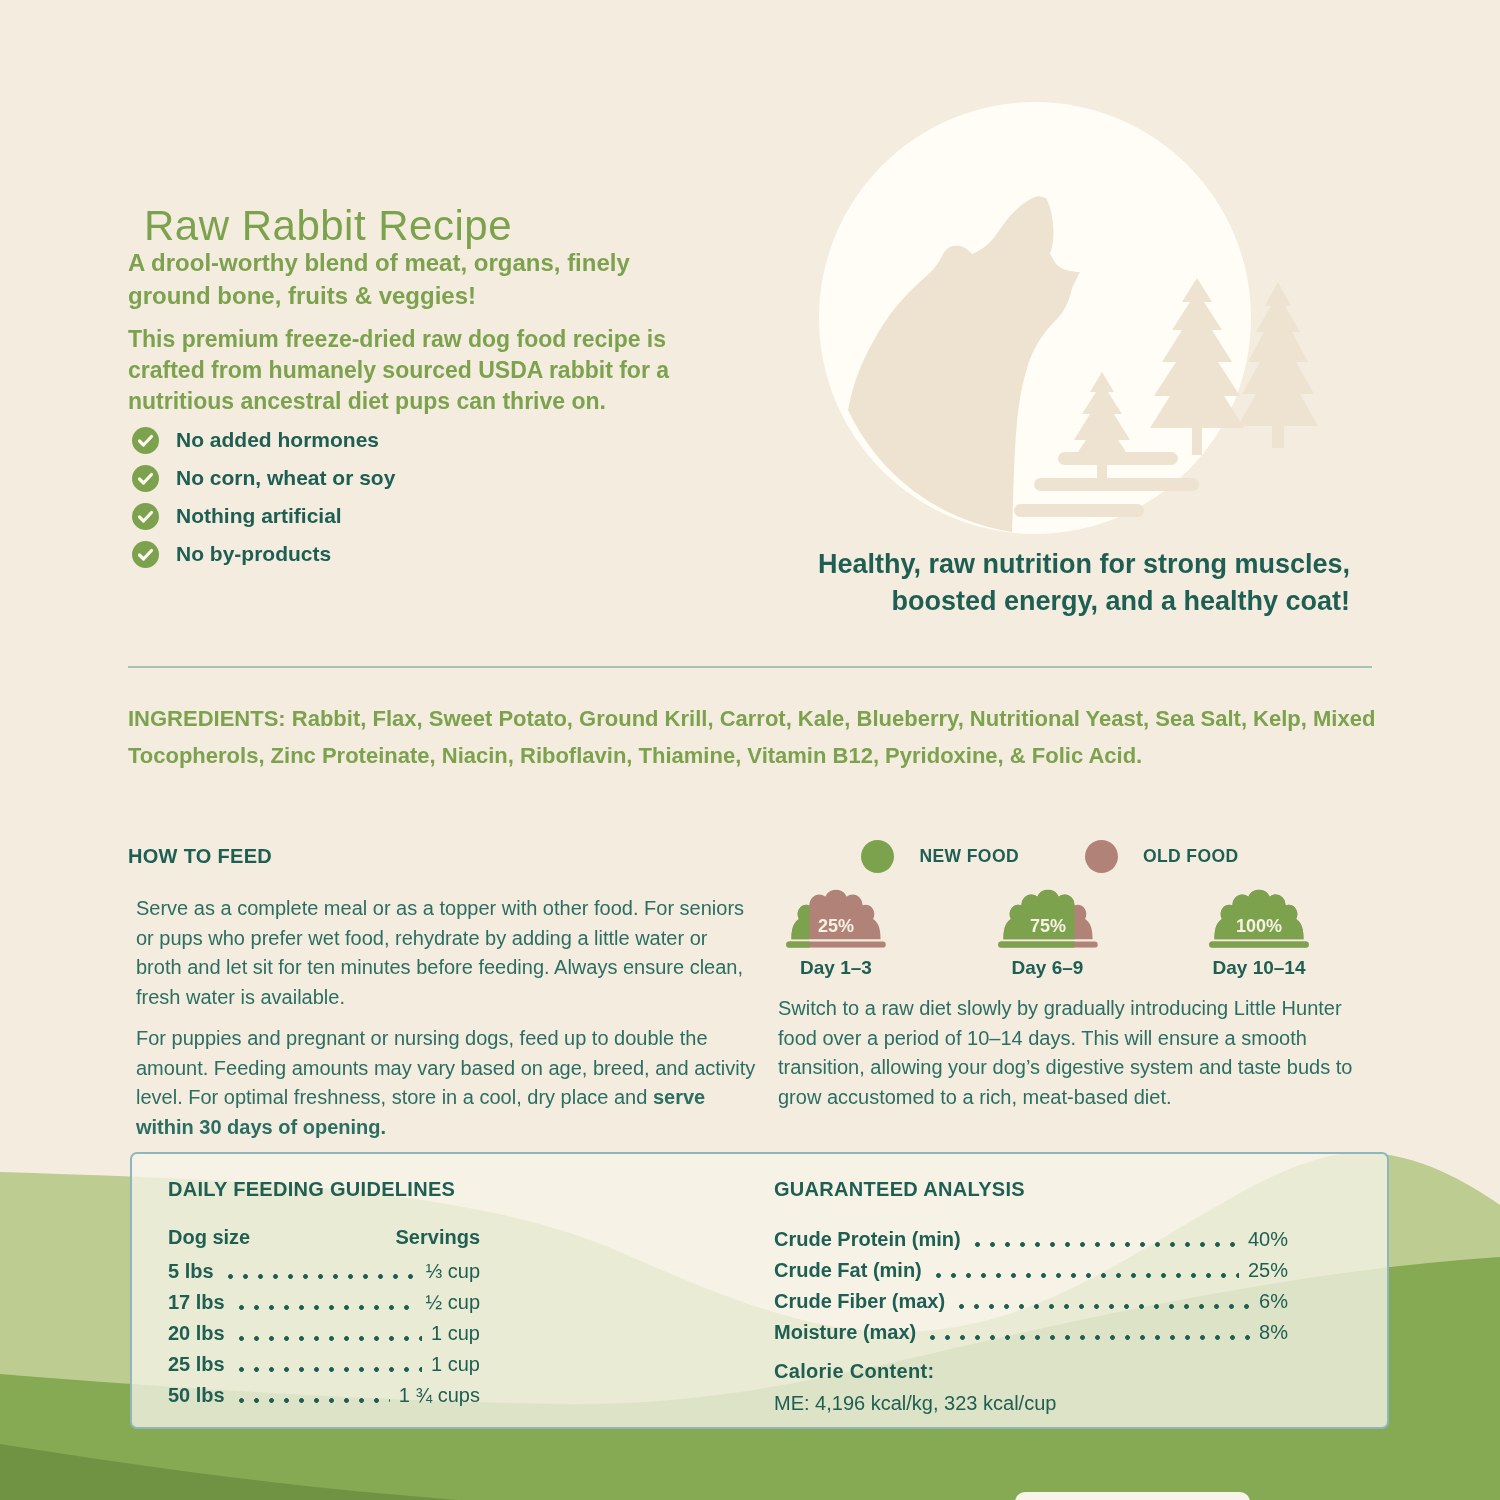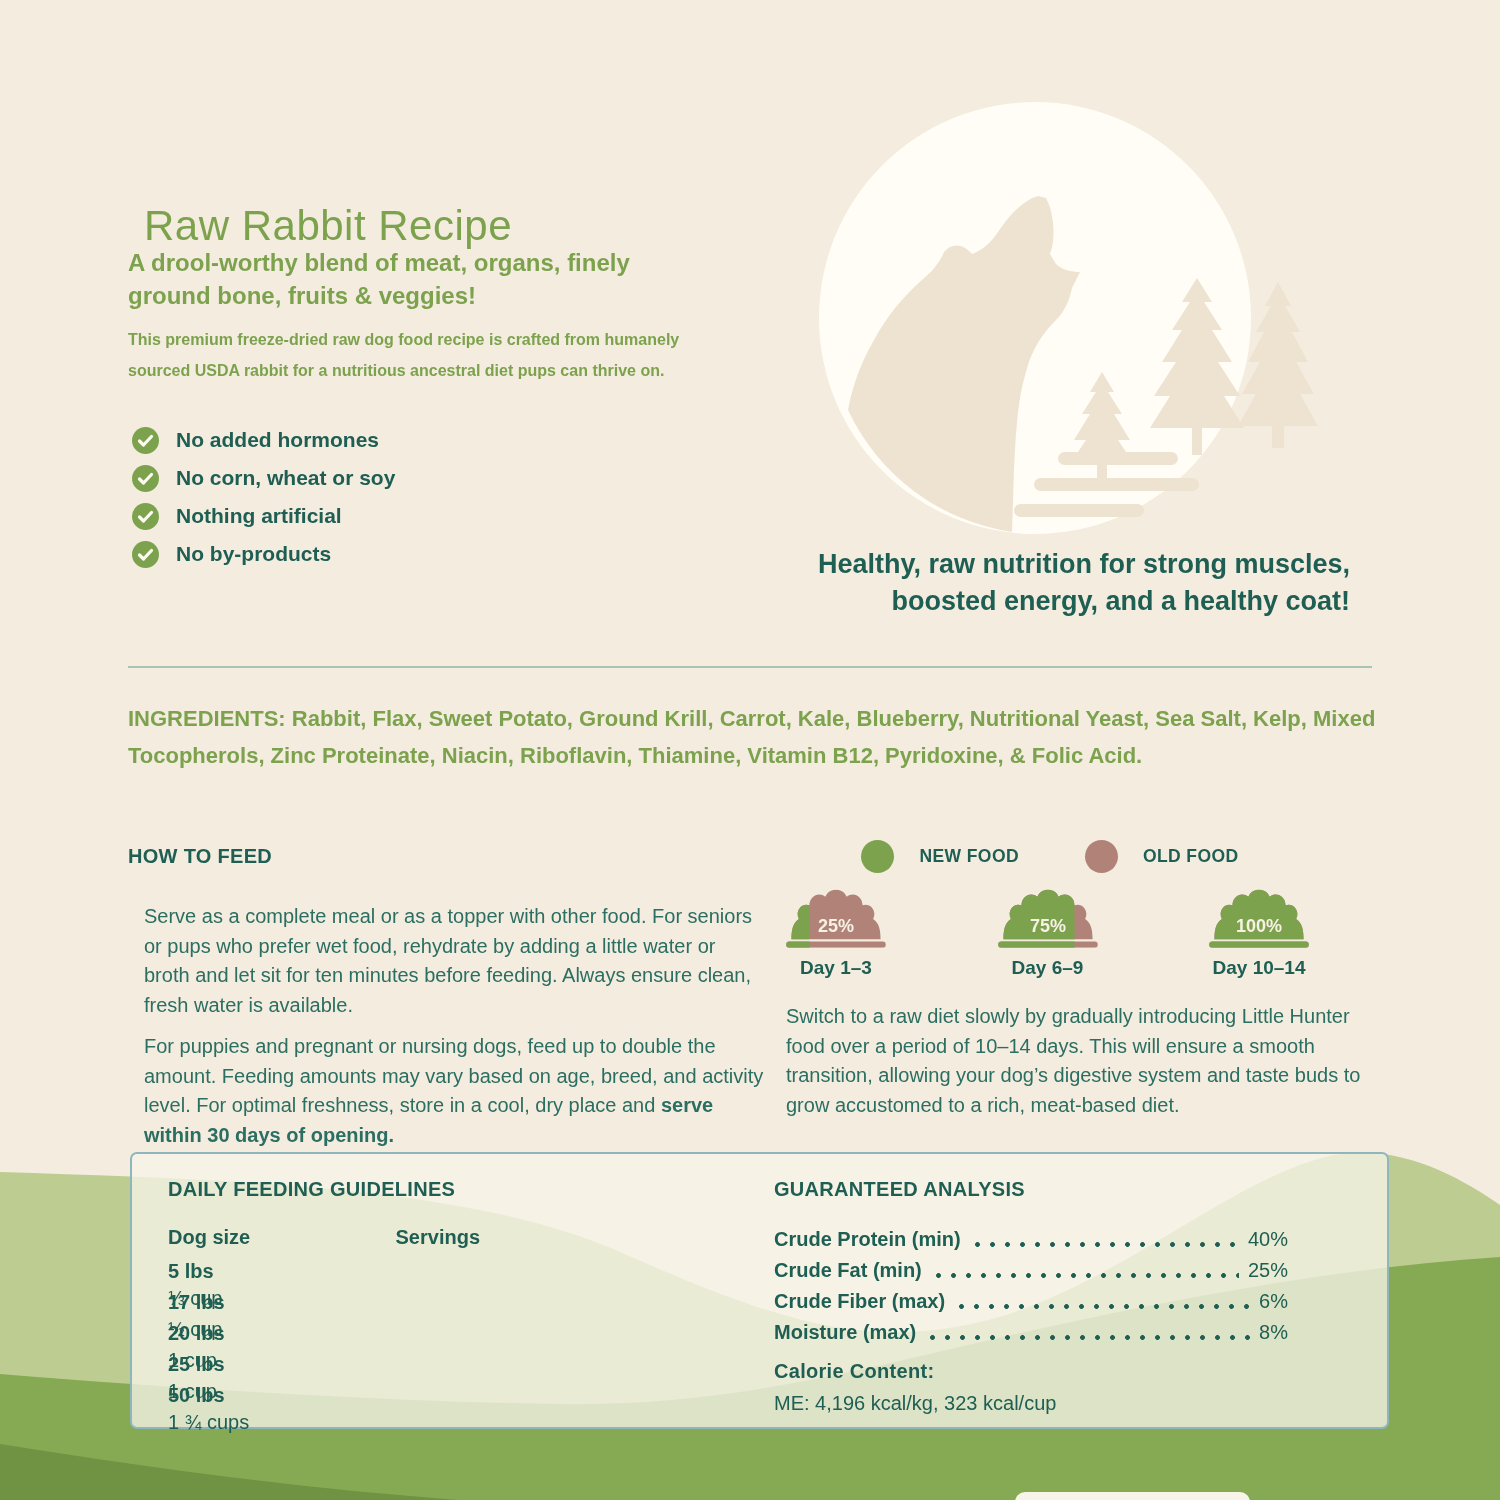--- a/index.html
+++ b/index.html
@@ -14,38 +14,38 @@
     overflow:hidden;font-family:"Liberation Sans",sans-serif;color:var(--teal-body);}
   svg.bg,svg.moon-art{position:absolute;left:0;top:0;width:1500px;height:1500px;}
   .w-light{fill:var(--wave-light);} .w-mid{fill:var(--wave-mid);}
   .w-dark{fill:var(--wave-dark);} .peek{fill:var(--peek);}
   .moon{fill:var(--moon-white);} .sil{fill:var(--silhouette-beige);}
 
   .title{position:absolute;left:128px;top:186px;margin:16px;font-size:42px;font-weight:normal;
     color:var(--green);letter-spacing:.5px;}
   .subtitle{position:absolute;left:128px;top:246px;width:580px;margin:0;font-size:24px;
     line-height:33px;font-weight:bold;color:var(--green);}
-  .desc{position:absolute;left:128px;top:324px;width:600px;margin:0;font-size:16px;
+  .desc{position:absolute;left:128px;top:324px;width:600px;margin:0;font-size:23px;
     line-height:31px;font-weight:600;color:var(--green);}
   .checklist{position:absolute;left:128px;top:417px;margin:4px;padding:0;list-style:none;}
   .checklist li{display:flex;align-items:center;gap:17px;height:38px;font-size:21px;
     font-weight:bold;color:var(--teal-dark);}
   .chk{width:27px;height:27px;flex:0 0 27px;display:block;}
 
   .tagline{position:absolute;left:720px;top:546px;width:630px;margin:0;text-align:right;
     font-size:27px;line-height:37px;font-weight:bold;color:var(--teal-dark);}
 
   .divider{position:absolute;left:128px;top:666px;width:1244px;height:2px;background:var(--divider);}
 
   .ingredients{position:absolute;left:128px;top:700px;width:1258px;margin:0;font-size:22px;
     line-height:37px;font-weight:bold;color:var(--green);}
 
   .sec{margin:0;font-size:20px;font-weight:bold;color:var(--teal-dark);letter-spacing:.3px;}
   .how-pos{position:absolute;left:128px;top:845px;}
-  .body{margin:16px;font-size:20px;line-height:29.5px;font-weight:500;color:var(--teal-body);}
+  .body{margin:8px;font-size:20px;line-height:29.5px;font-weight:500;color:var(--teal-body);}
   .p1{position:absolute;left:128px;top:886px;width:620px;}
   .p2{position:absolute;left:128px;top:1016px;width:620px;}
   .p2 strong{color:var(--teal-body);}
   .right-p{position:absolute;left:770px;top:986px;width:585px;}
 
   .legend{position:absolute;left:770px;top:840px;width:560px;display:flex;justify-content:center;
     align-items:center;gap:25px;}
   .legend .gap{width:16px;}
   .dot{width:33px;height:33px;border-radius:50%;display:inline-block;}
   .dot-new{background:var(--green);} .dot-old{background:var(--mauve);}
@@ -59,21 +59,21 @@
     font-family:"Liberation Sans",sans-serif;}
   .day{margin-top:5px;font-size:19px;font-weight:bold;color:var(--teal-dark);}
 
   .guide-box{position:absolute;left:130px;top:1152px;width:1255px;height:273px;
     border:2px solid var(--box-border);border-radius:7px;background:var(--box-fill);}
   .in-box{position:absolute;margin:0;}
   .dfg-head{left:36px;top:24px;}
   .thead{left:36px;top:72px;width:312px;display:flex;justify-content:space-between;
     font-size:20px;font-weight:bold;color:var(--teal-dark);}
   .row{display:flex;align-items:baseline;font-size:20px;color:var(--teal-dark);}
-  .dfg-row{left:36px;width:312px;flex-direction:column;}
+  .dfg-row{left:36px;width:312px;}
   .ga-row{left:642px;width:514px;}
   .row strong{white-space:nowrap;font-weight:bold;}
   .row .val{white-space:nowrap;font-weight:normal;}
   .leader{flex:1;height:5px;margin:0 9px;align-self:flex-end;margin-bottom:4px;
     background-image:radial-gradient(circle,var(--teal-dark) 2.1px,transparent 2.6px);
     background-size:15px 5px;background-repeat:repeat-x;background-position:left center;}
   .ga-head{left:642px;top:24px;}
   .cal-head{left:642px;top:206px;}
   .cal-val{left:642px;top:238px;font-size:20px;font-weight:normal;color:var(--teal-dark);}
 </style>

